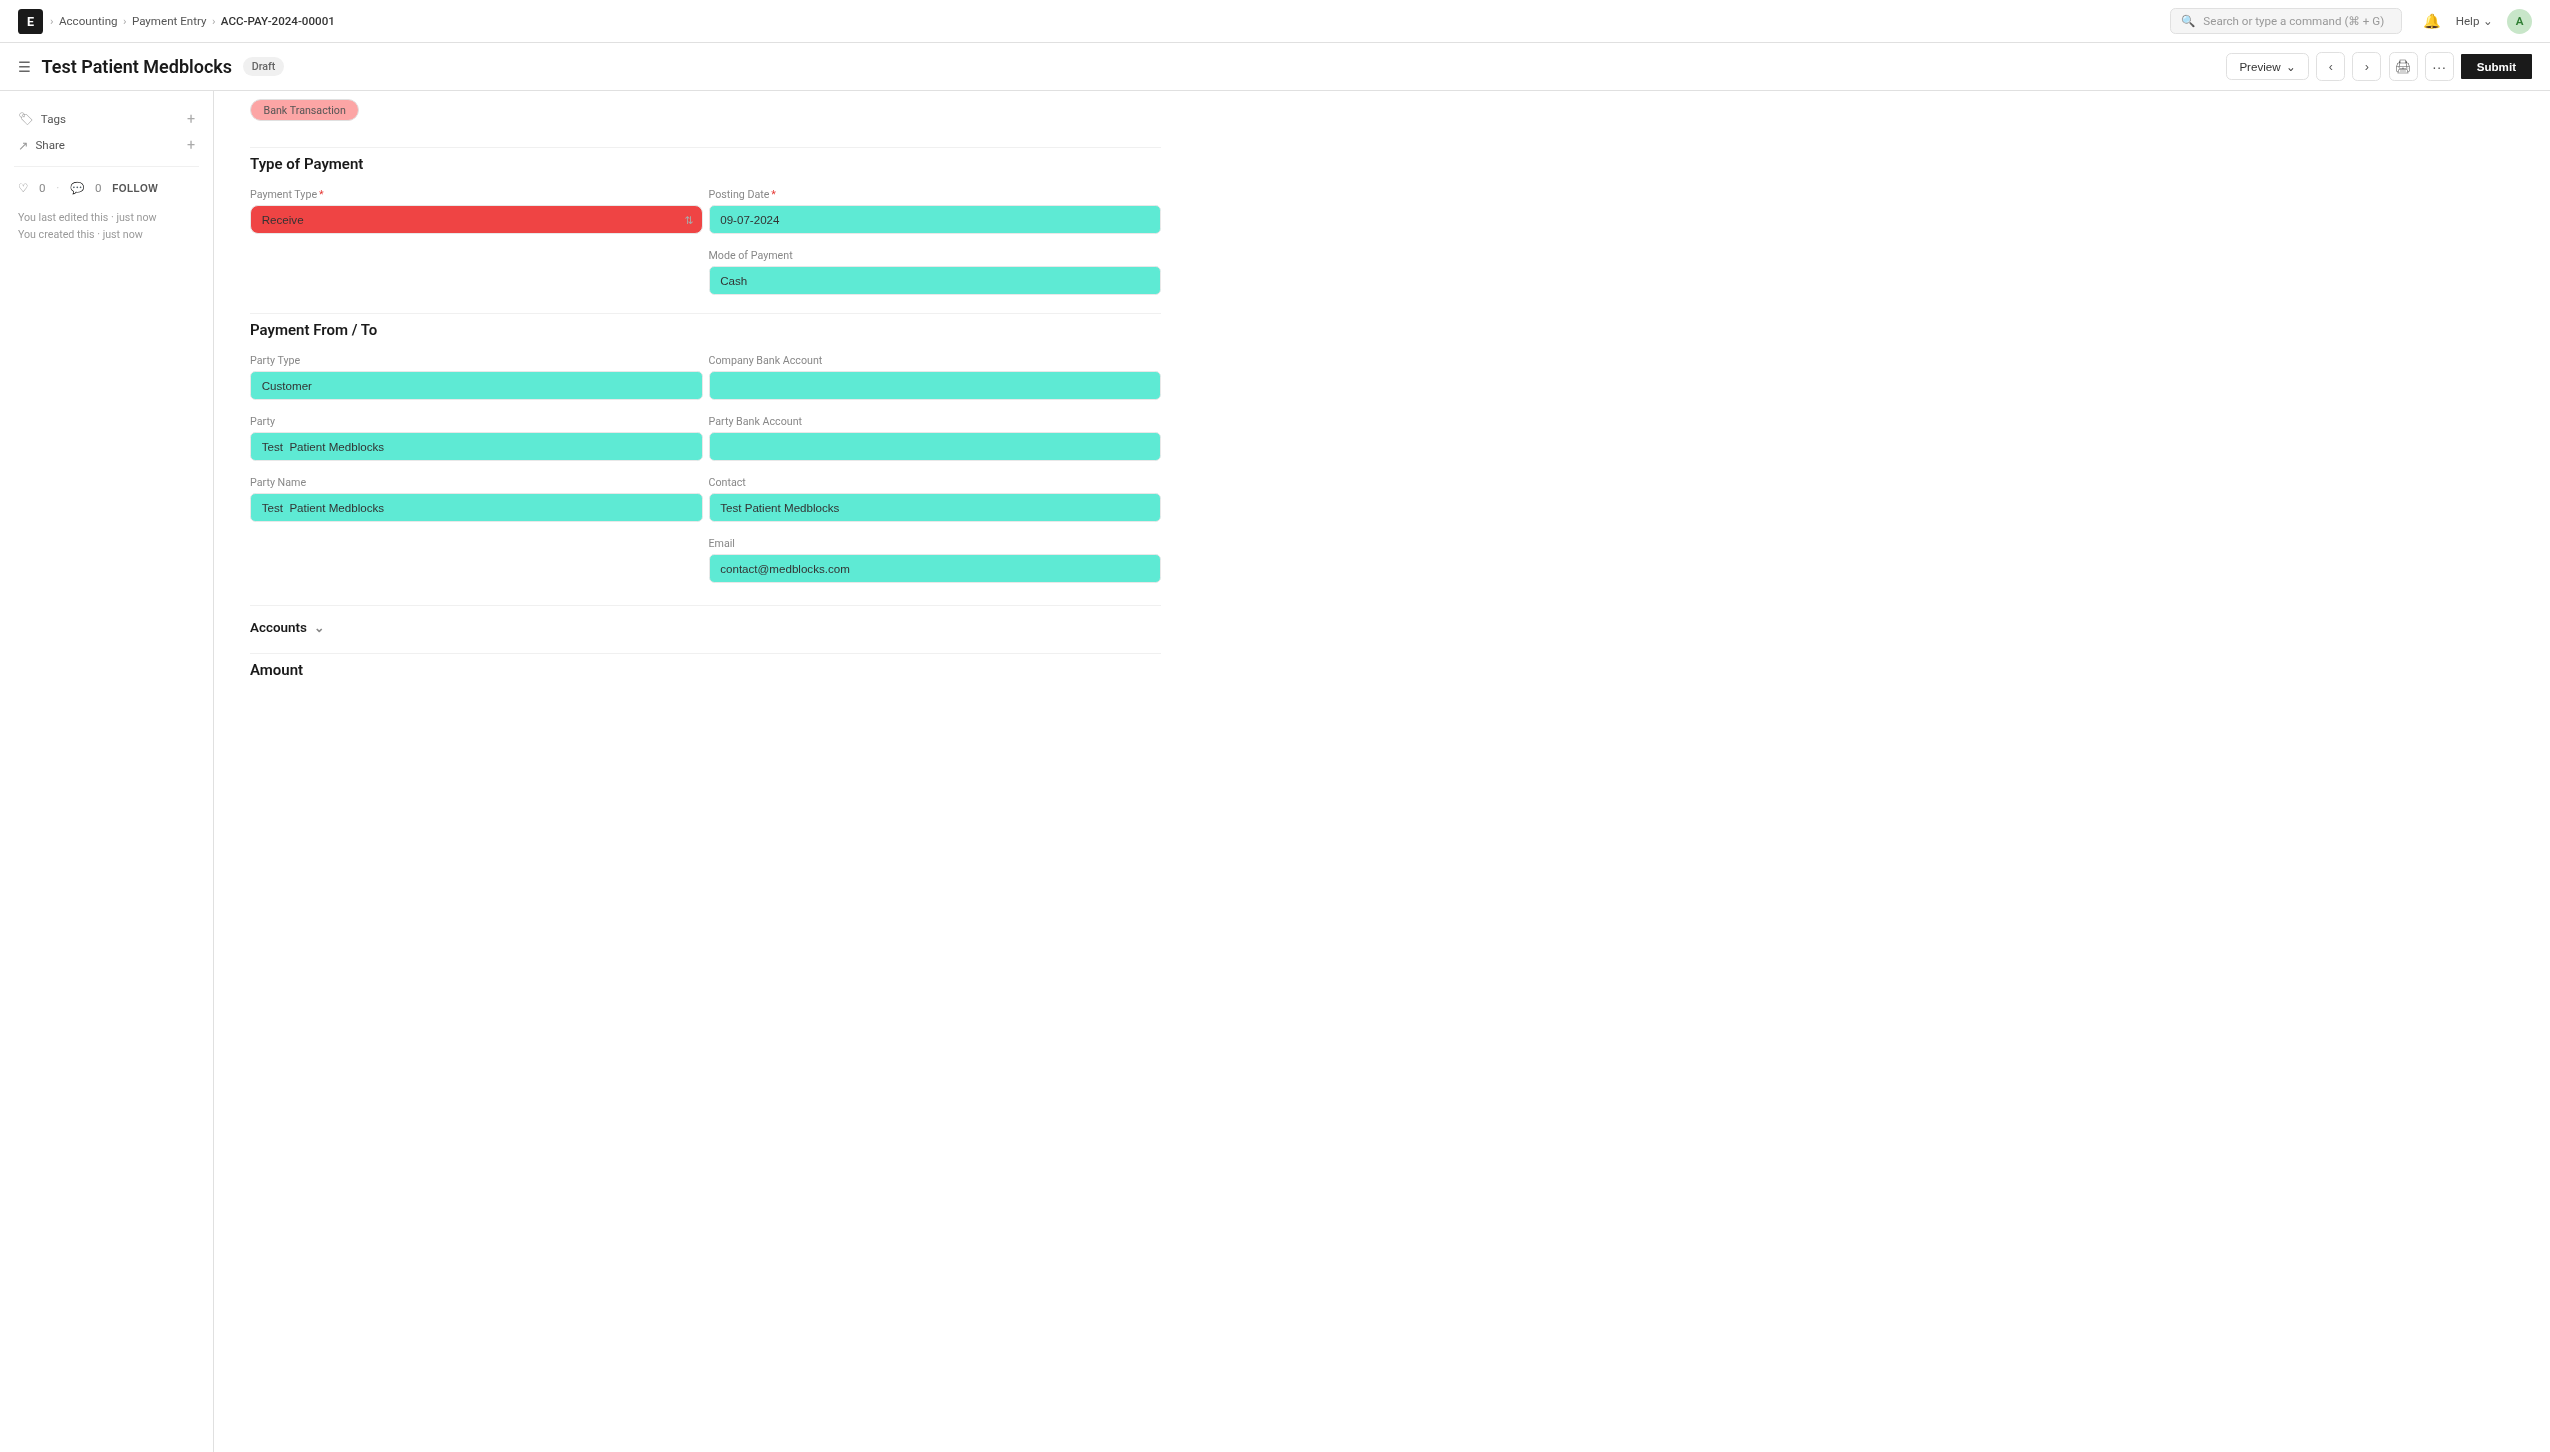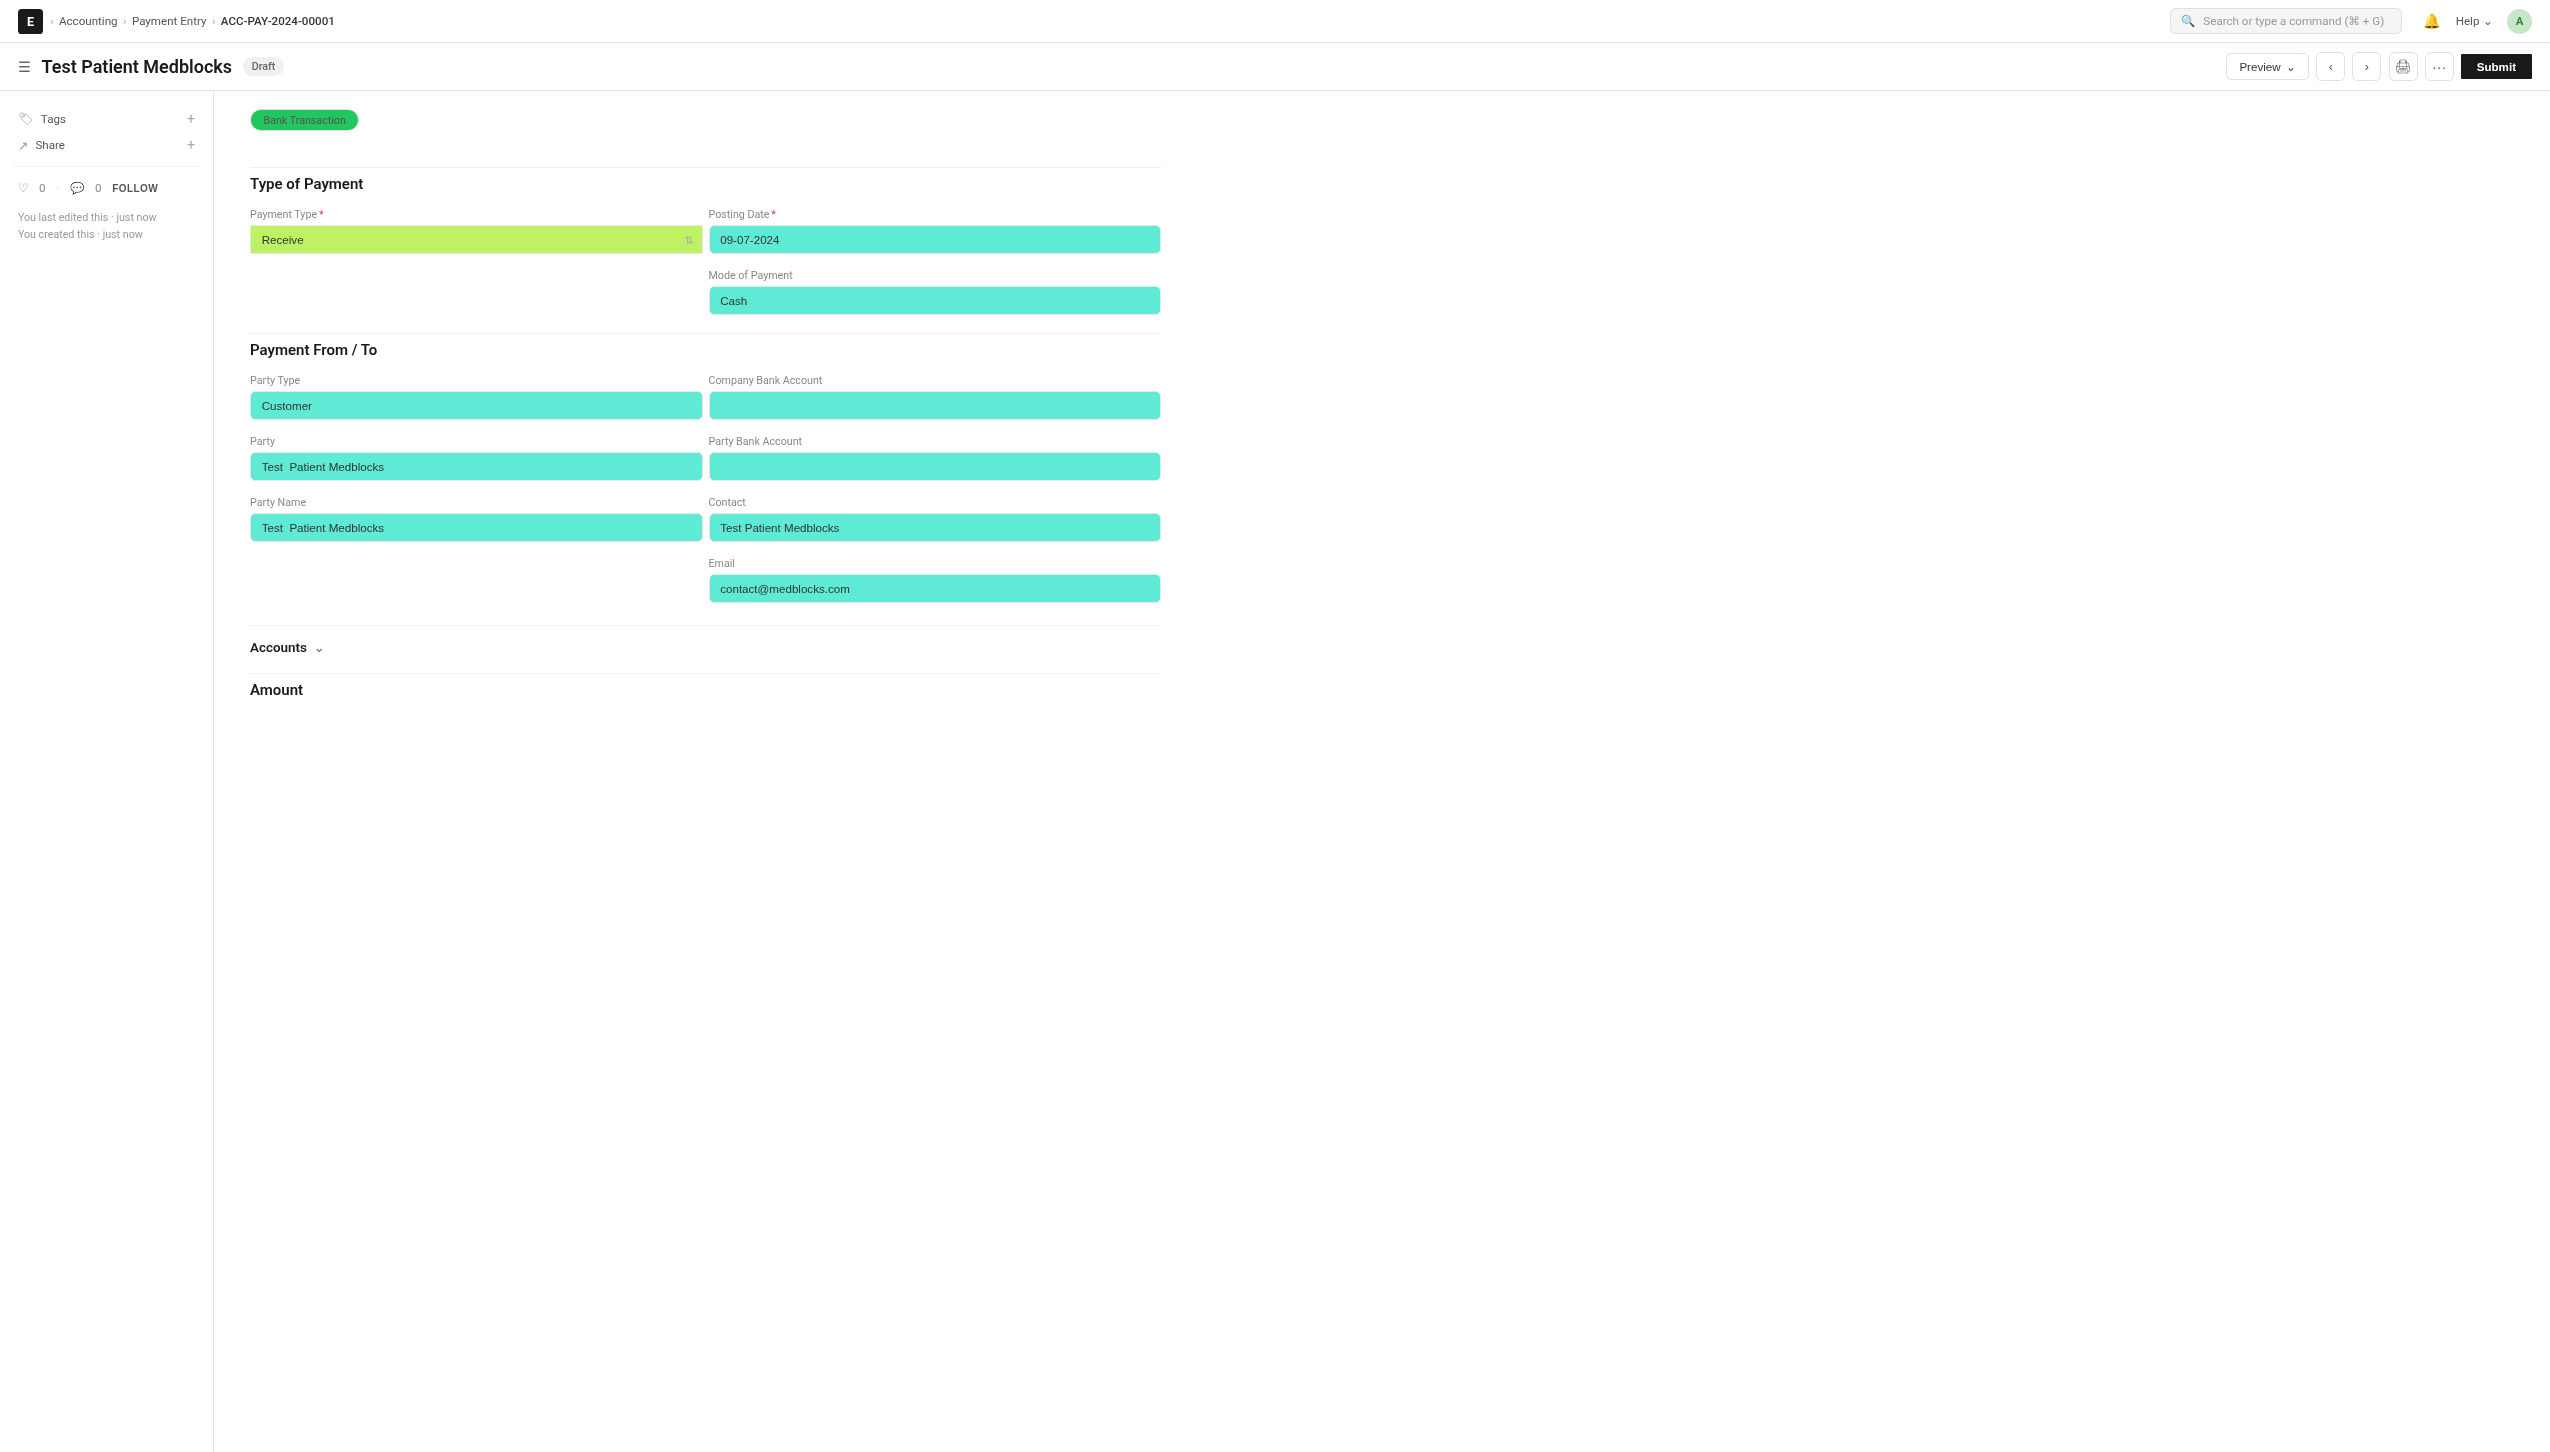--- a/index.html
+++ b/index.html
@@ -234,27 +234,27 @@
     }
 
     
     .form-content {
       padding: 0 36px;
       max-width: 983px;
     }
 
     .bank-transaction-tag {
       display: inline-block;
-      background: #22c55e;
+      background: #fca5a5;
       border: 0.9px solid #e0e0e0;
       border-radius: 14.3px;
       padding: 3.6px 12.5px;
       font-size: 10.7px;
       color: #555;
-      margin: 18px 0;
+      margin: 8px 0;
       cursor: pointer;
     }
 
     .section-title {
       font-size: 15px;
       font-weight: 600;
       color: #1a1a1a;
       margin: 18px 0 14.3px 0;
       padding-top: 7.1px;
       border-top: 0.9px solid #f0f0f0;
@@ -285,23 +285,23 @@
       background: #5eead4;
       border: 0.9px solid #e8e8e8;
       border-radius: 5.4px;
       padding: 7.1px 10.7px;
       font-size: 11.6px;
       color: #333;
       width: 100%;
       outline: none;
     }
     .form-input-select {
-      background: #bef264;
+      background: #ef4444;
       border: 0.9px solid #e8e8e8;
-      border-radius: 1px;
+      border-radius: 8px;
       padding: 7.1px 10.7px;
       font-size: 11.6px;
       color: #333;
       width: 100%;
       outline: none;
       appearance: none;
       cursor: pointer;
     }
     .select-wrapper {
       position: relative;

